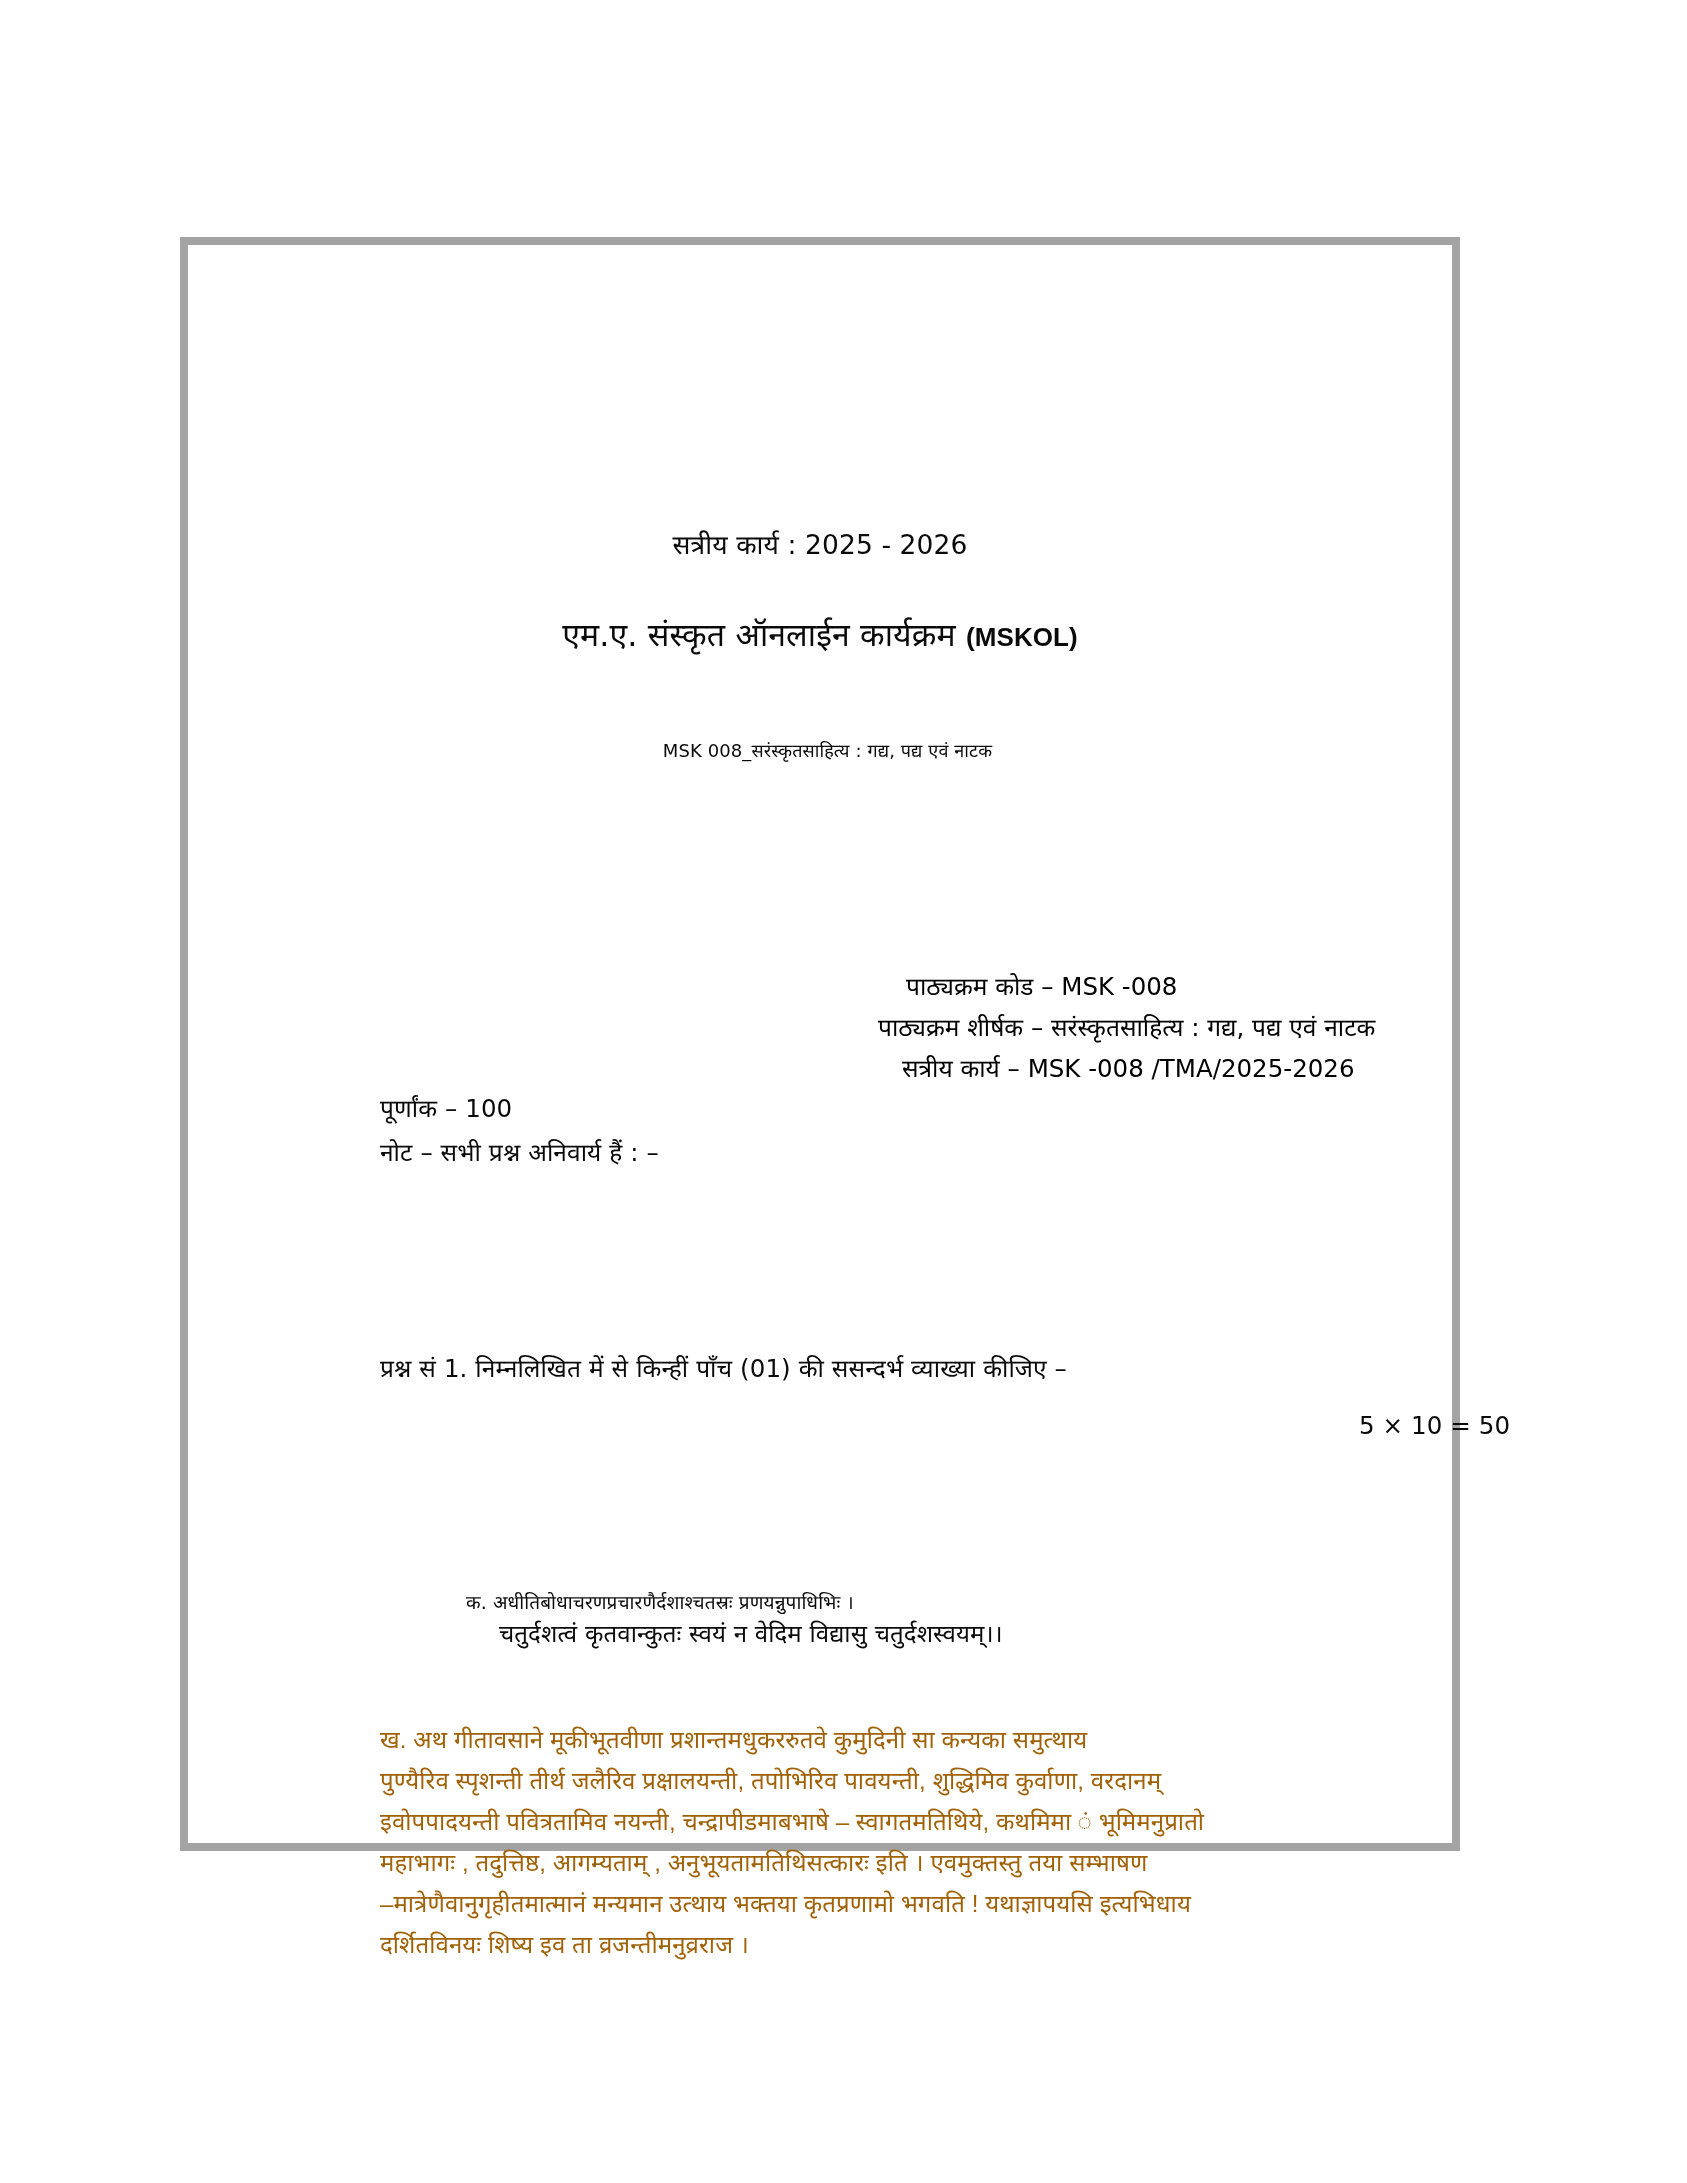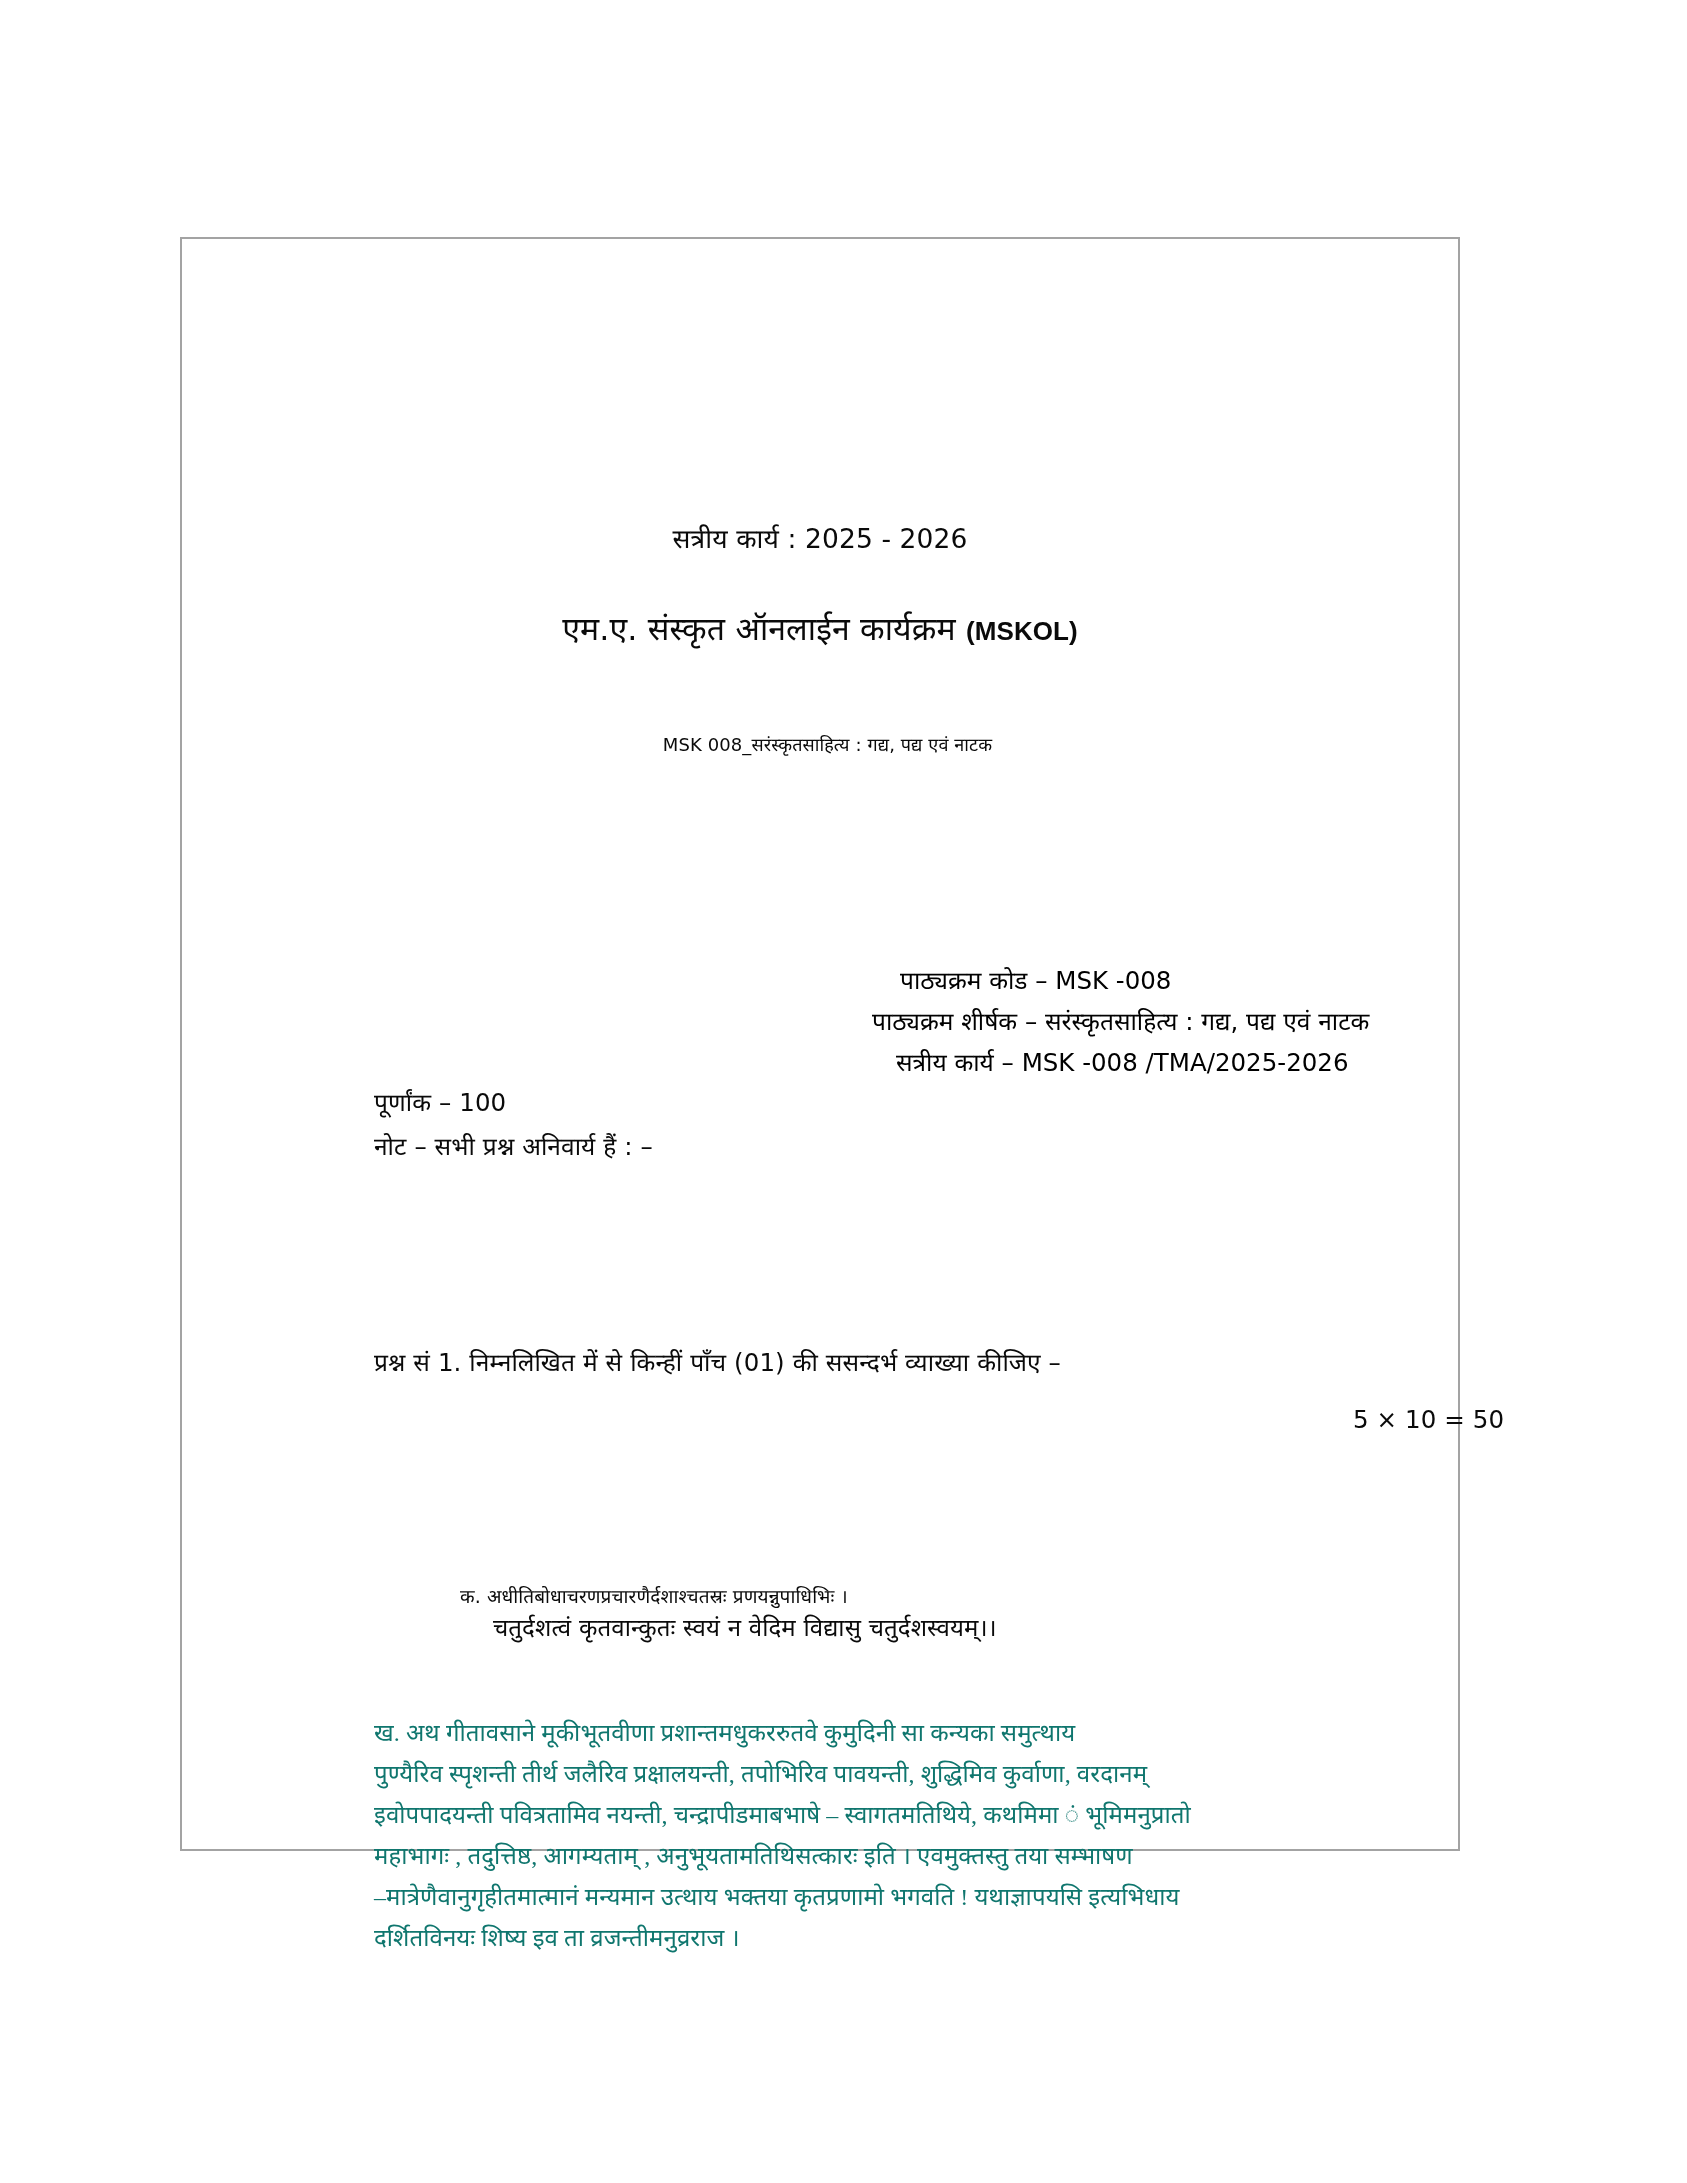--- a/index.html
+++ b/index.html
@@ -26,21 +26,21 @@
     background: #ffffff;
     overflow: hidden;
   }
 
   .page-border {
     position: absolute;
     left: 180px;
     top: 237px;
     width: 1280px;
     height: 1614px;
-    border: 2px solid #a3a3a3;
+    border: 8px solid #a3a3a3;
     box-sizing: border-box;
     background: #ffffff;
   }
 
   
   .doc-body {
     position: absolute;
     left: 0; top: 0;
     width: 100%;
     height: 100%;
@@ -50,22 +50,22 @@
     position: absolute;
     white-space: nowrap;
     font-family: "DejaVu Sans", "Liberation Sans", sans-serif;
     font-weight: 400;
     color: #0a0a0a;
     letter-spacing: 0.1px;
   }
 
   .para {
     position: absolute;
-    font-family: Liberation Serif, serif;
-    color: #0f766e;
+    font-family: Liberation Sans, sans-serif;
+    color: #a16207;
     letter-spacing: 0.1px;
   }
 
   
   .hdr-session {
     left: 0; right: 0;
     top: 281px;
     text-align: center;
     font-size: 26.5px;
   }

